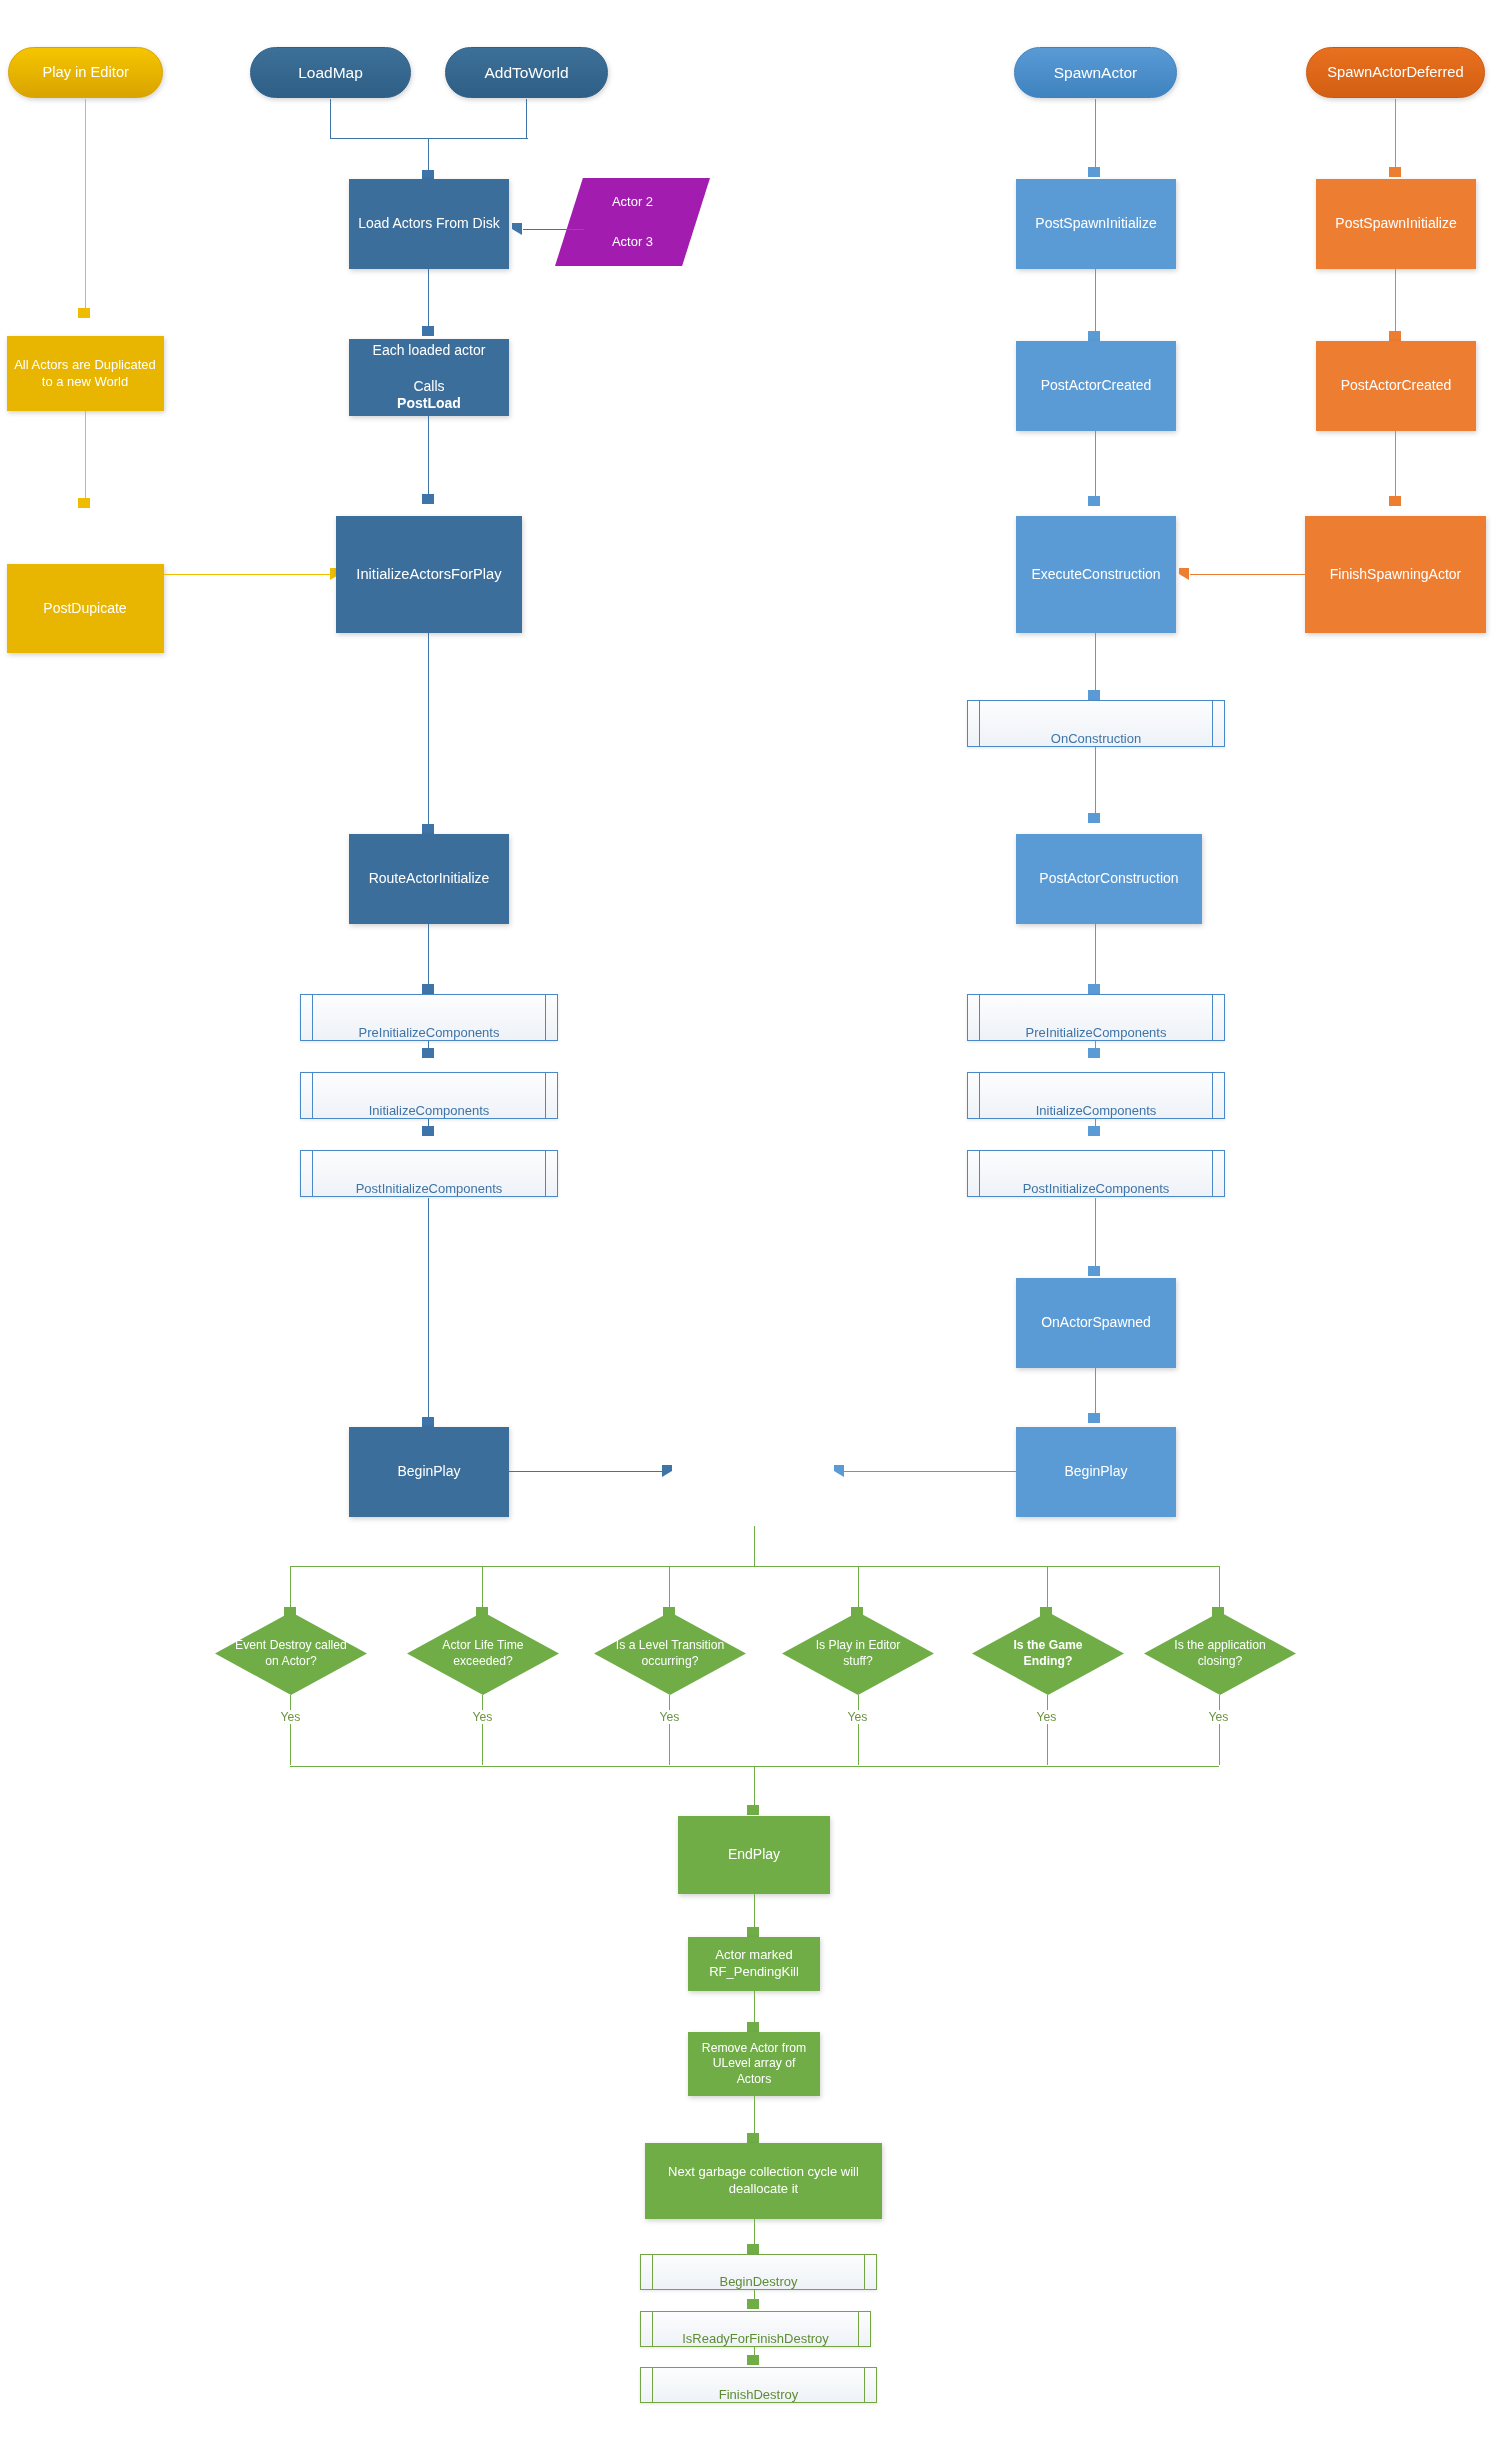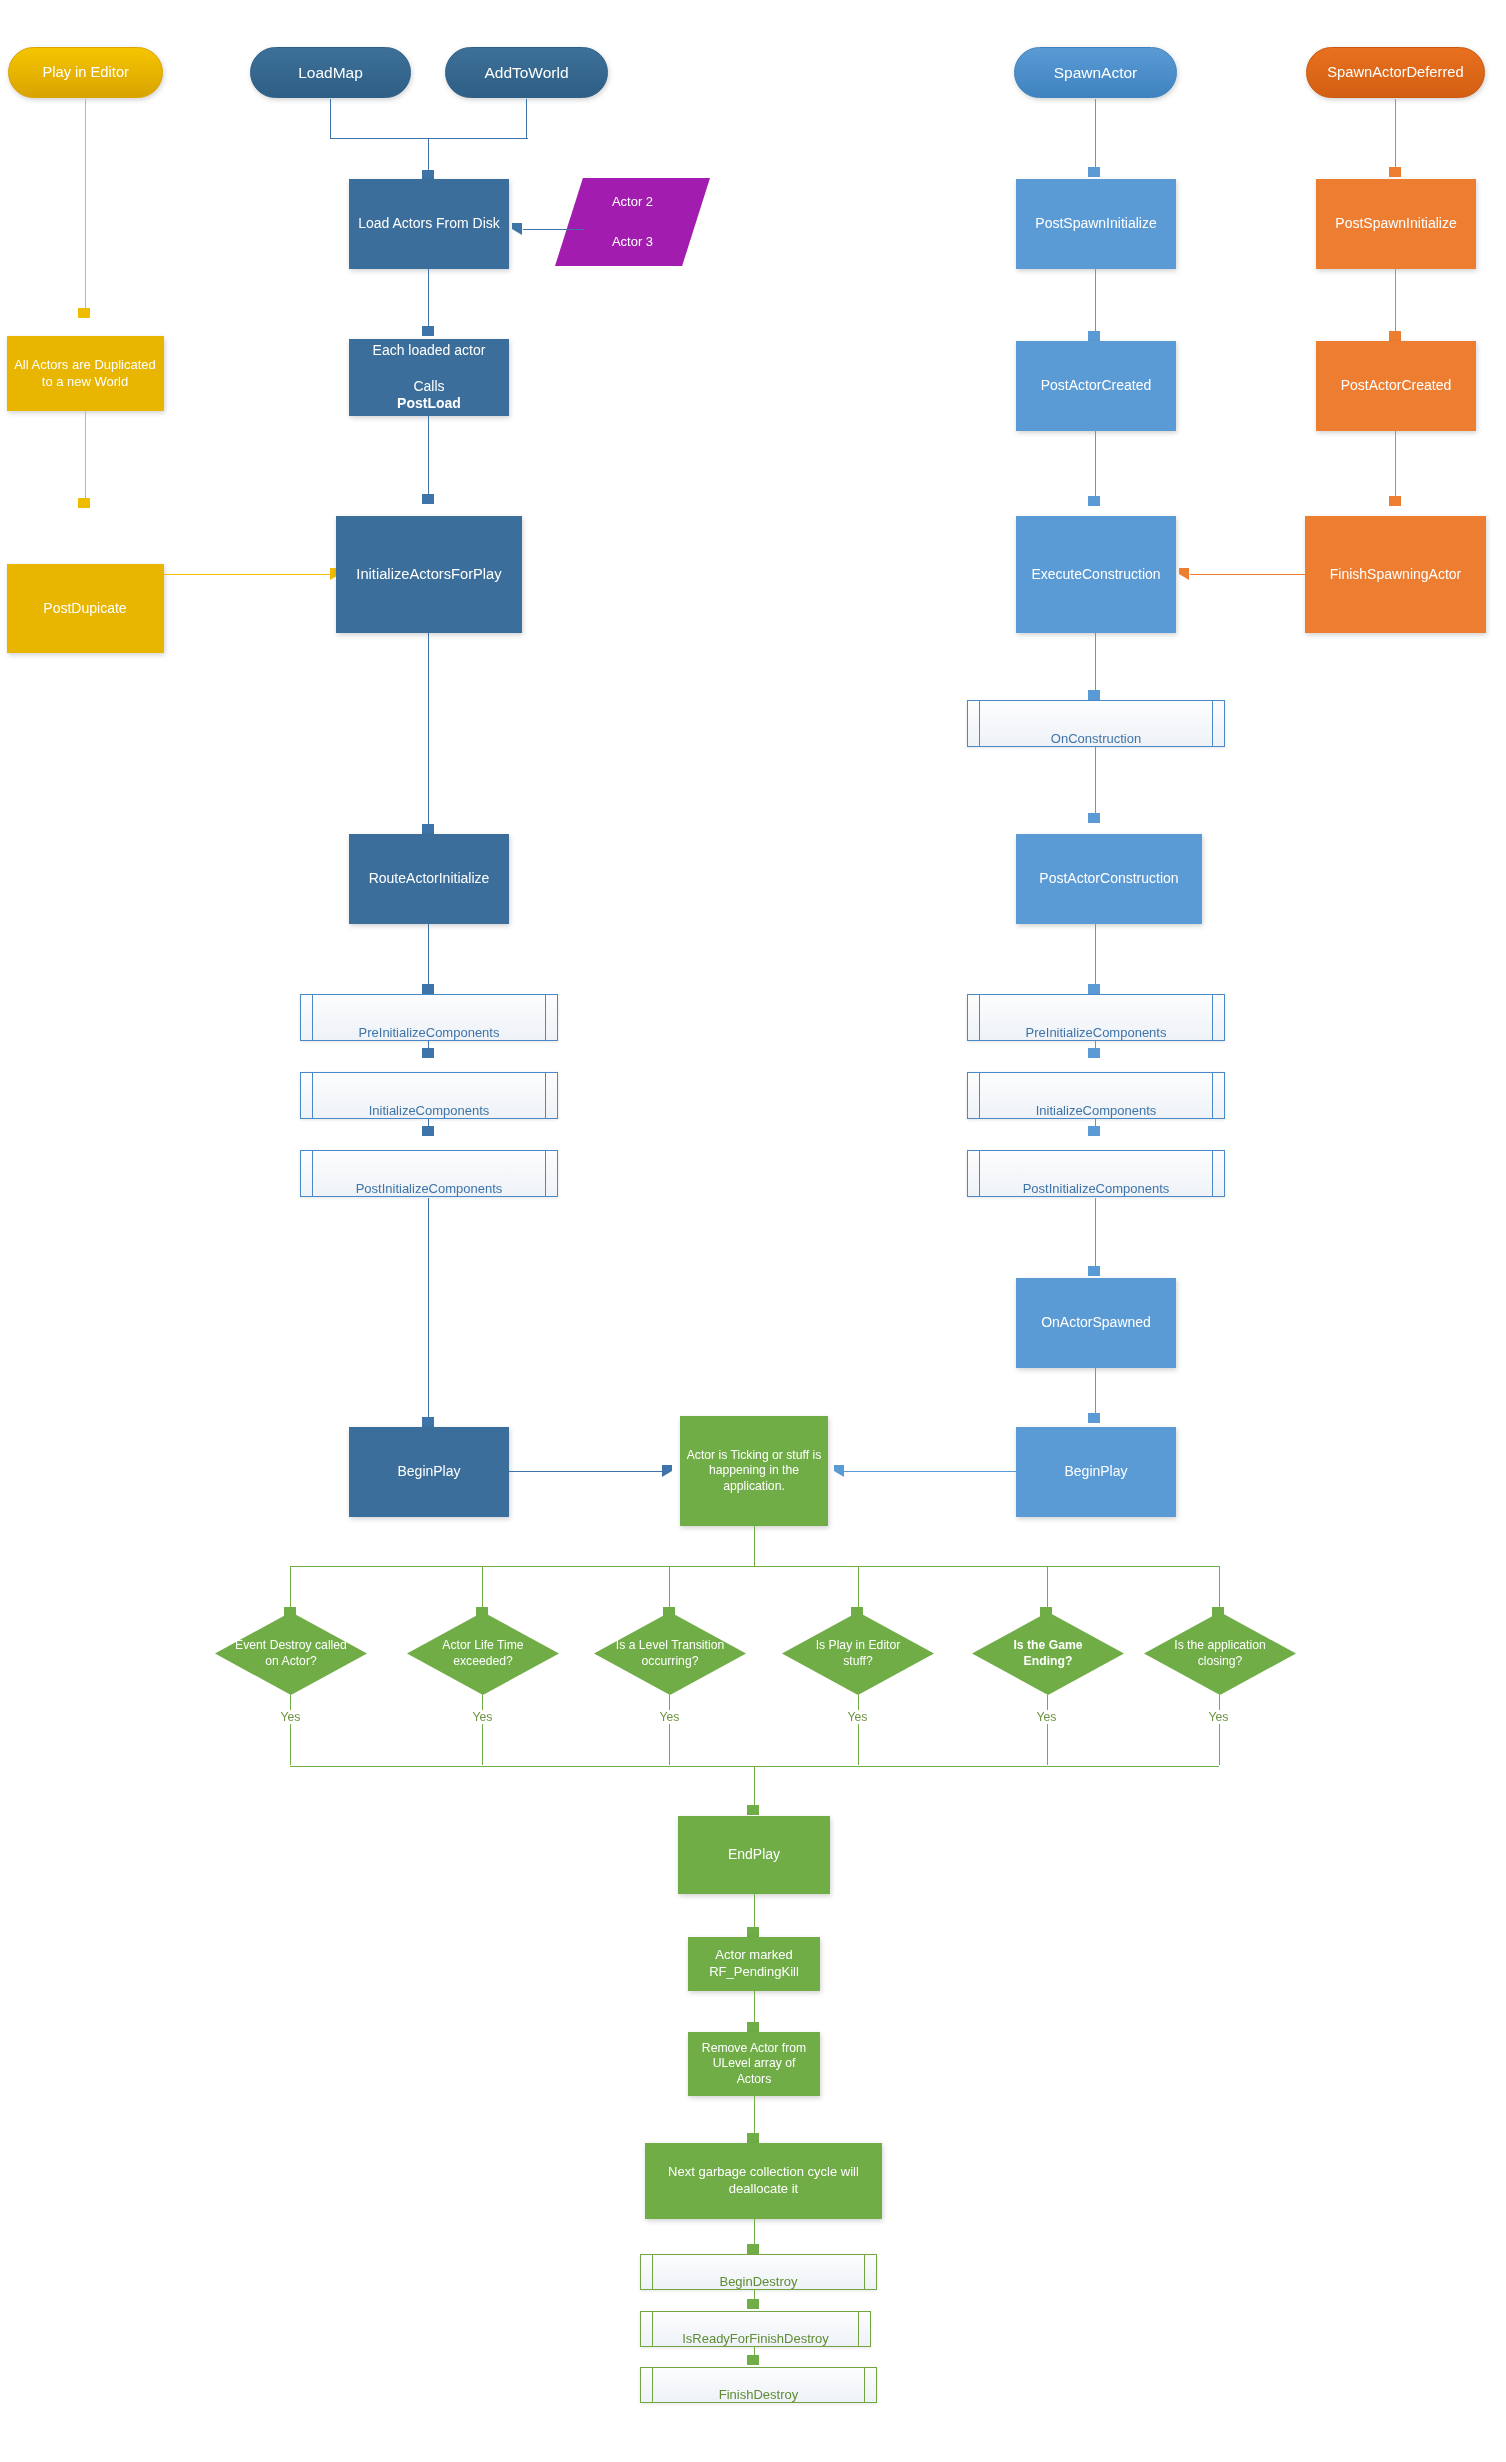--- a/index.html
+++ b/index.html
@@ -316,23 +316,20 @@
   <div class="ln vline c-orange" style="left:1395px;top:431px;height:69px;"></div>
   <div class="arrow arr-down a-orange" style="left:1389px;top:496px;"></div>
 
   <div class="node fill-orange" style="left:1305px;top:516px;width:181px;height:117px;font-size:14px;">
     <span>FinishSpawningActor</span>
   </div>
 
   <div class="ln hline c-orange" style="left:1190px;top:574px;width:117px;"></div>
   <div class="arrow arr-left a-orange" style="left:1179px;top:568px;"></div>
 
-  <div class="node fill-green" style="left:680px;top:1416px;width:148px;height:110px;font-size:12.2px;">
-    <span>Actor is Ticking or stuff is happening in the application.</span>
-  </div>
 
   <div class="ln vline c-green" style="left:754px;top:1526px;height:40px;"></div>
   <div class="ln hline c-green" style="left:290px;top:1566px;width:929px;"></div>
 
   <div class="ln vline c-green" style="left:290px;top:1566px;height:46px;"></div>
   <div class="arrow arr-down a-green" style="left:284px;top:1607px;"></div>
   <div class="ln vline c-green" style="left:482px;top:1566px;height:46px;"></div>
   <div class="arrow arr-down a-green" style="left:476px;top:1607px;"></div>
   <div class="ln vline c-green" style="left:669px;top:1566px;height:46px;"></div>
   <div class="arrow arr-down a-green" style="left:663px;top:1607px;"></div>

